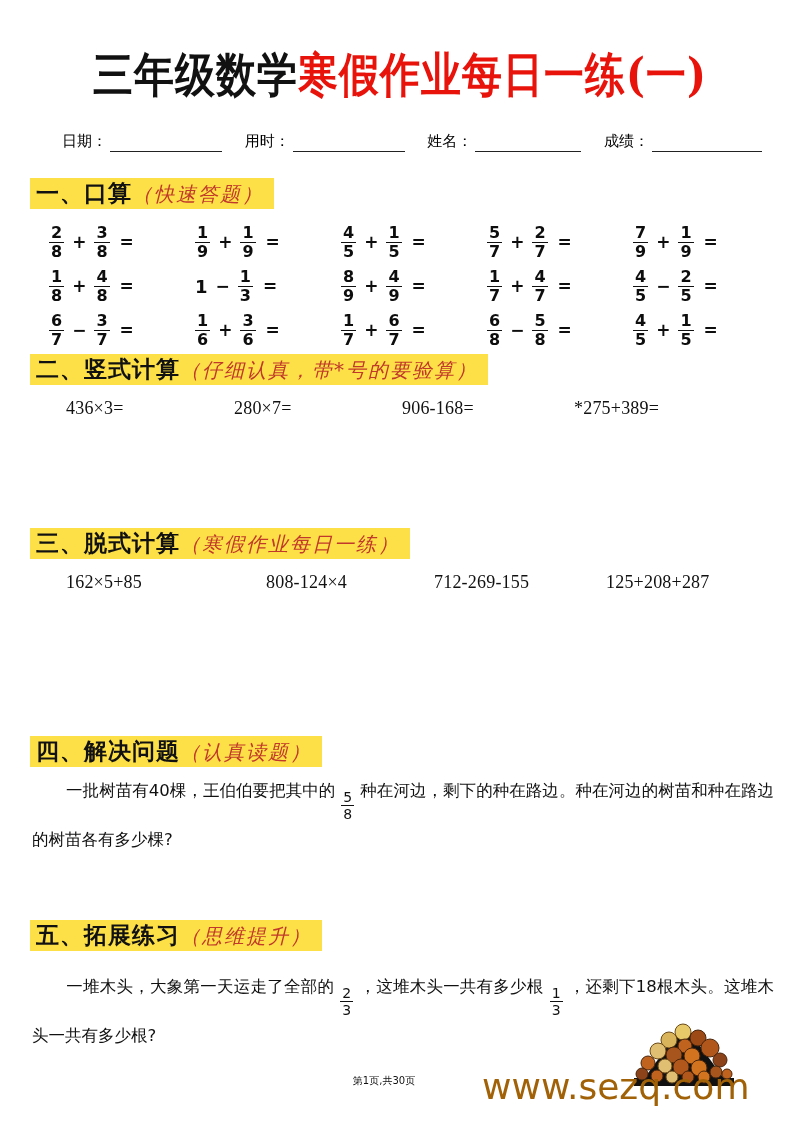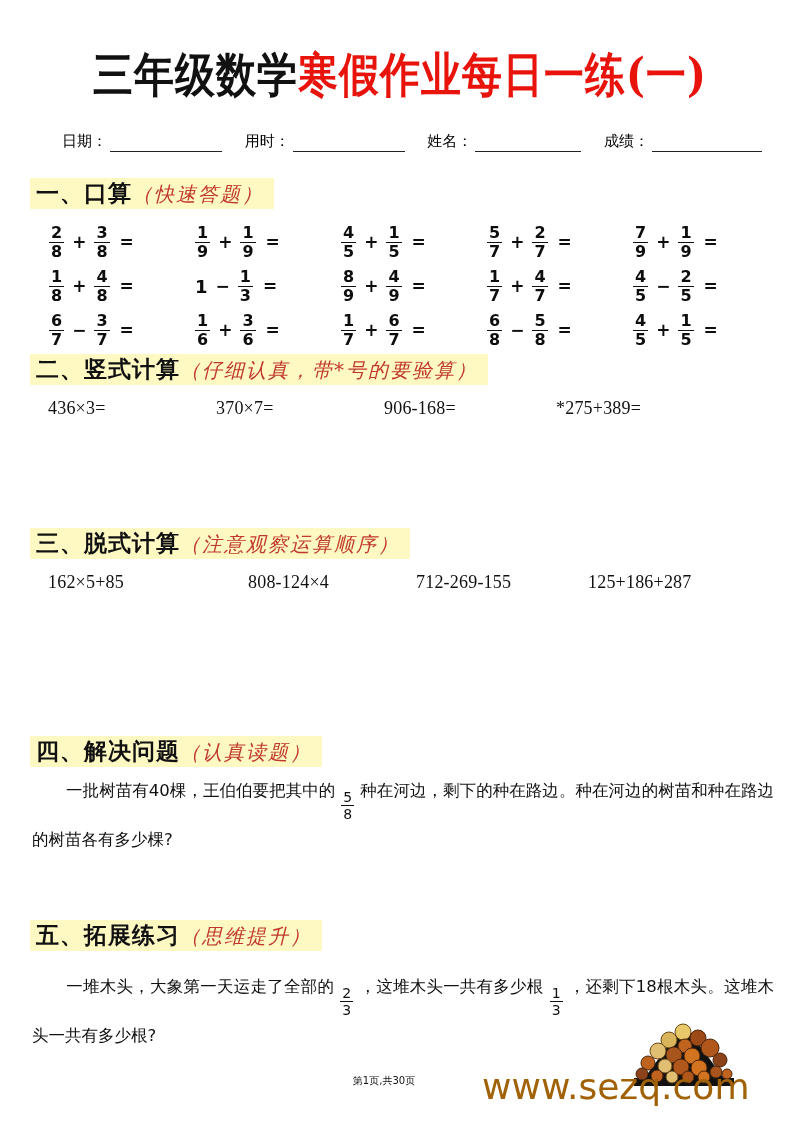--- a/index.html
+++ b/index.html
@@ -67,21 +67,21 @@
   .mb1 { width: 112px; }
   .mb2 { width: 112px; }
   .mb3 { width: 106px; }
   .mb4 { width: 110px; margin-right: 0; }
   .meta-gap { width: 22px; }
 
   
   .sec-head {
     position: absolute;
     left: 30px;
-    background: #fef9c3;
+    background: #fde047;
     padding: 3px 10px 4px 6px;
     white-space: nowrap;
     line-height: 1.05;
   }
   .sec-head .cn {
     font-family: "DejaVu Serif", "Liberation Serif", serif;
     font-weight: bold;
     font-size: 23px;
     color: #111111;
     letter-spacing: 1px;
@@ -138,21 +138,21 @@
     color: #111;
   }
   .expr-row.vertical-calc {
     top: 398px;
     grid-template-columns: 168px 168px 172px 1fr;
   }
   .expr-row.step-calc {
     top: 572px;
     grid-template-columns: 200px 168px 172px 1fr;
   }
-  .expr { white-space: nowrap; letter-spacing: 0.2px; }
+  .expr { white-space: nowrap; letter-spacing: 0.2px; margin-left: 18px; }
 
   
   .word-prob {
     position: absolute;
     left: 32px;
     width: 742px;
     font-family: "DejaVu Sans", "Liberation Sans", sans-serif;
     font-size: 16.5px;
     line-height: 38px;
     color: #111;
@@ -436,34 +436,34 @@
     </div>
 
   </div>
 
   <div class="sec-head" style="top:354px;text-align:right;">
     <span class="cn">二、竖式计算</span><span class="hint">（仔细认真，带*号的要验算）</span>
   </div>
 
   <div class="expr-row vertical-calc">
     <span class="expr">436×3=</span>
-    <span class="expr">370×7=</span>
+    <span class="expr">280×7=</span>
     <span class="expr">906-168=</span>
     <span class="expr">*275+389=</span>
   </div>
 
   <div class="sec-head" style="top:528px;">
-    <span class="cn">三、脱式计算</span><span class="hint">（注意观察运算顺序）</span>
+    <span class="cn">三、脱式计算</span><span class="hint">（寒假作业每日一练）</span>
   </div>
 
   <div class="expr-row step-calc">
     <span class="expr">162×5+85</span>
     <span class="expr">808-124×4</span>
     <span class="expr">712-269-155</span>
-    <span class="expr">125+186+287</span>
+    <span class="expr">125+208+287</span>
   </div>
 
   <div class="sec-head" style="top:700px;margin-top:36px;">
     <span class="cn">四、解决问题</span><span class="hint">（认真读题）</span>
   </div>
 
   <div class="word-prob" id="word-problem-4">
     <span class="indent"></span><span>一批树苗有40棵，王伯伯要把其中的</span><span class="wp-frac">
         <span class="num">5</span>
         <span class="den">8</span>

